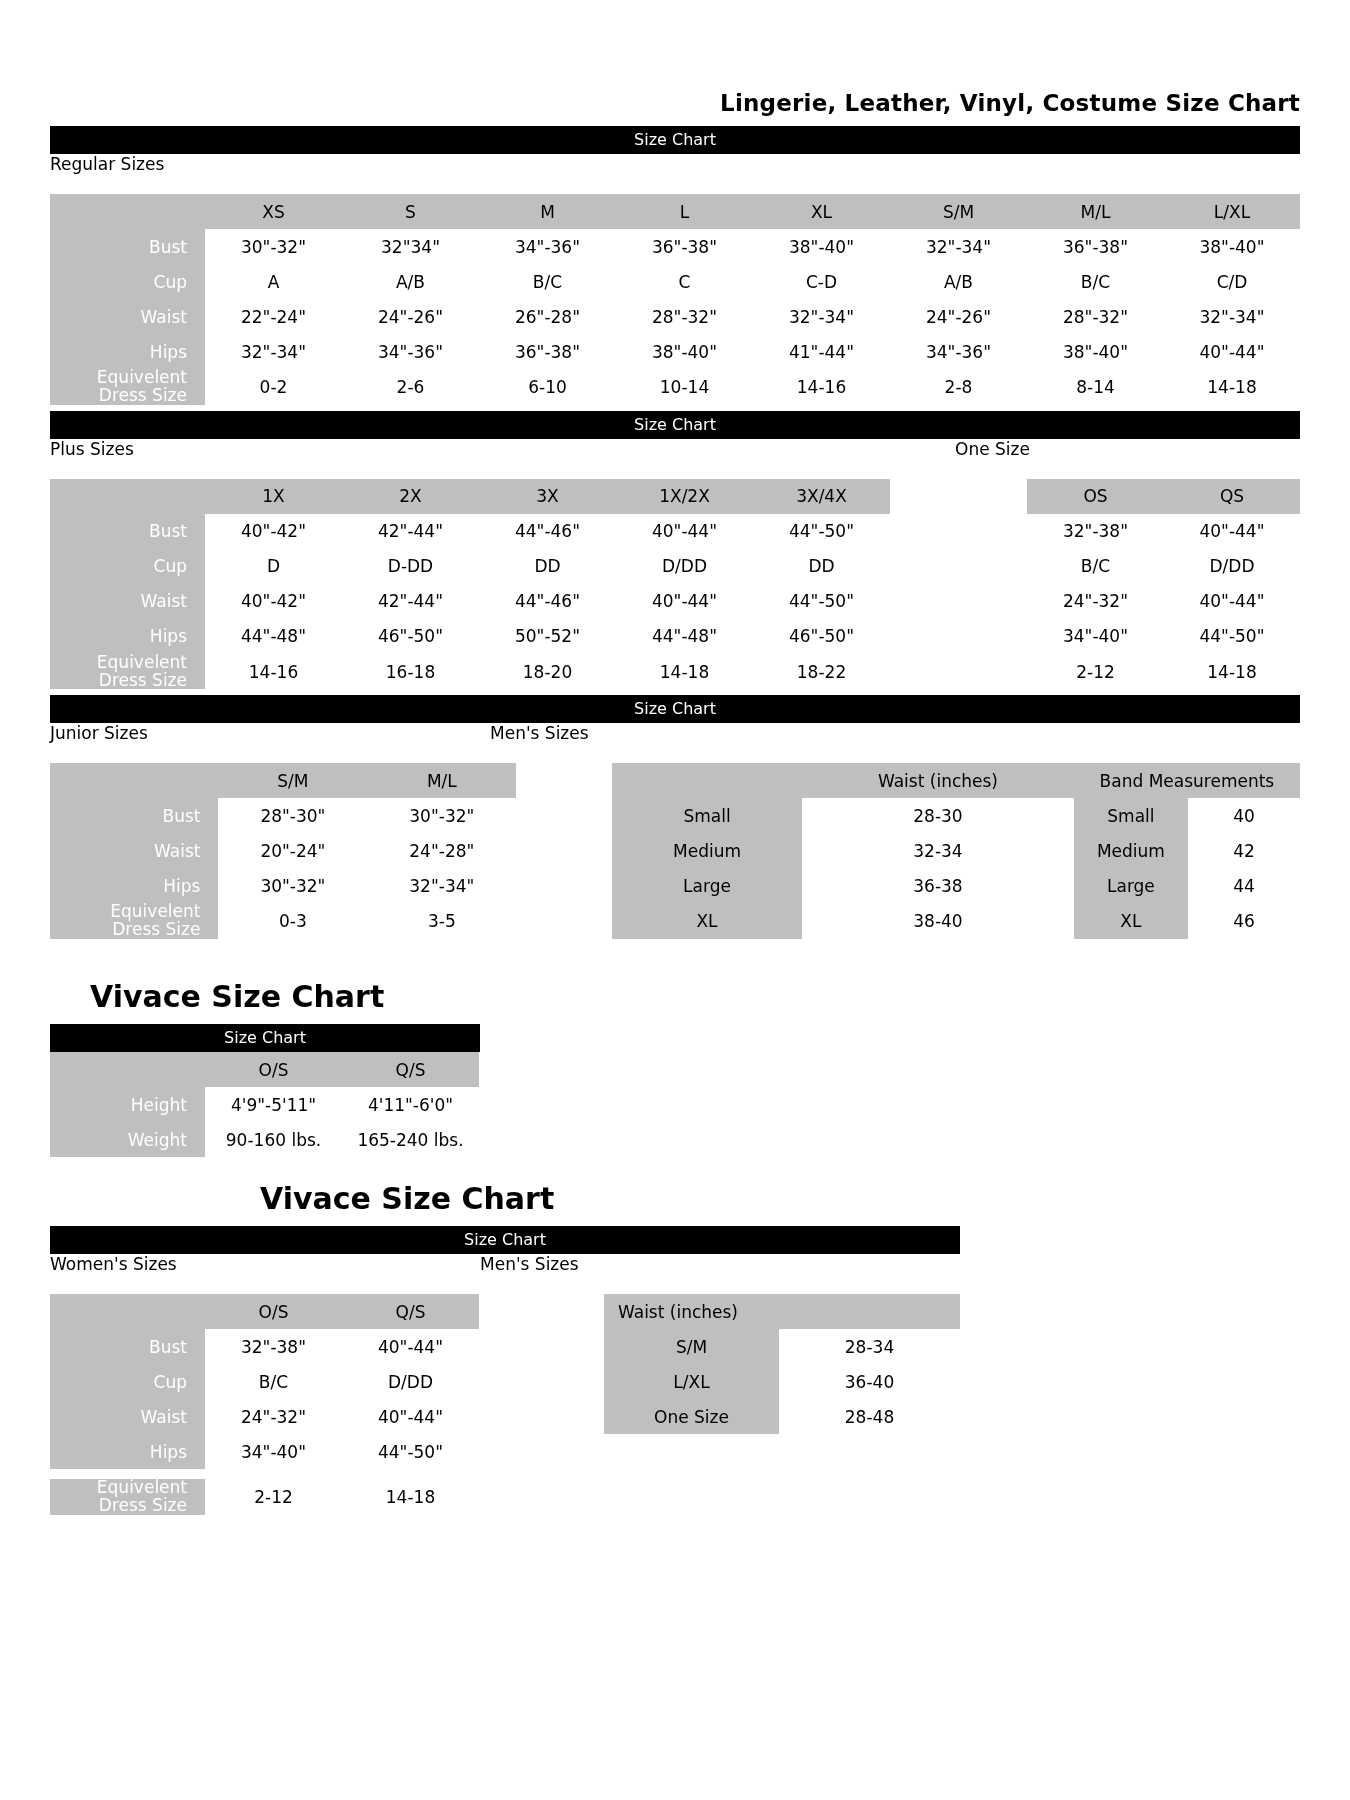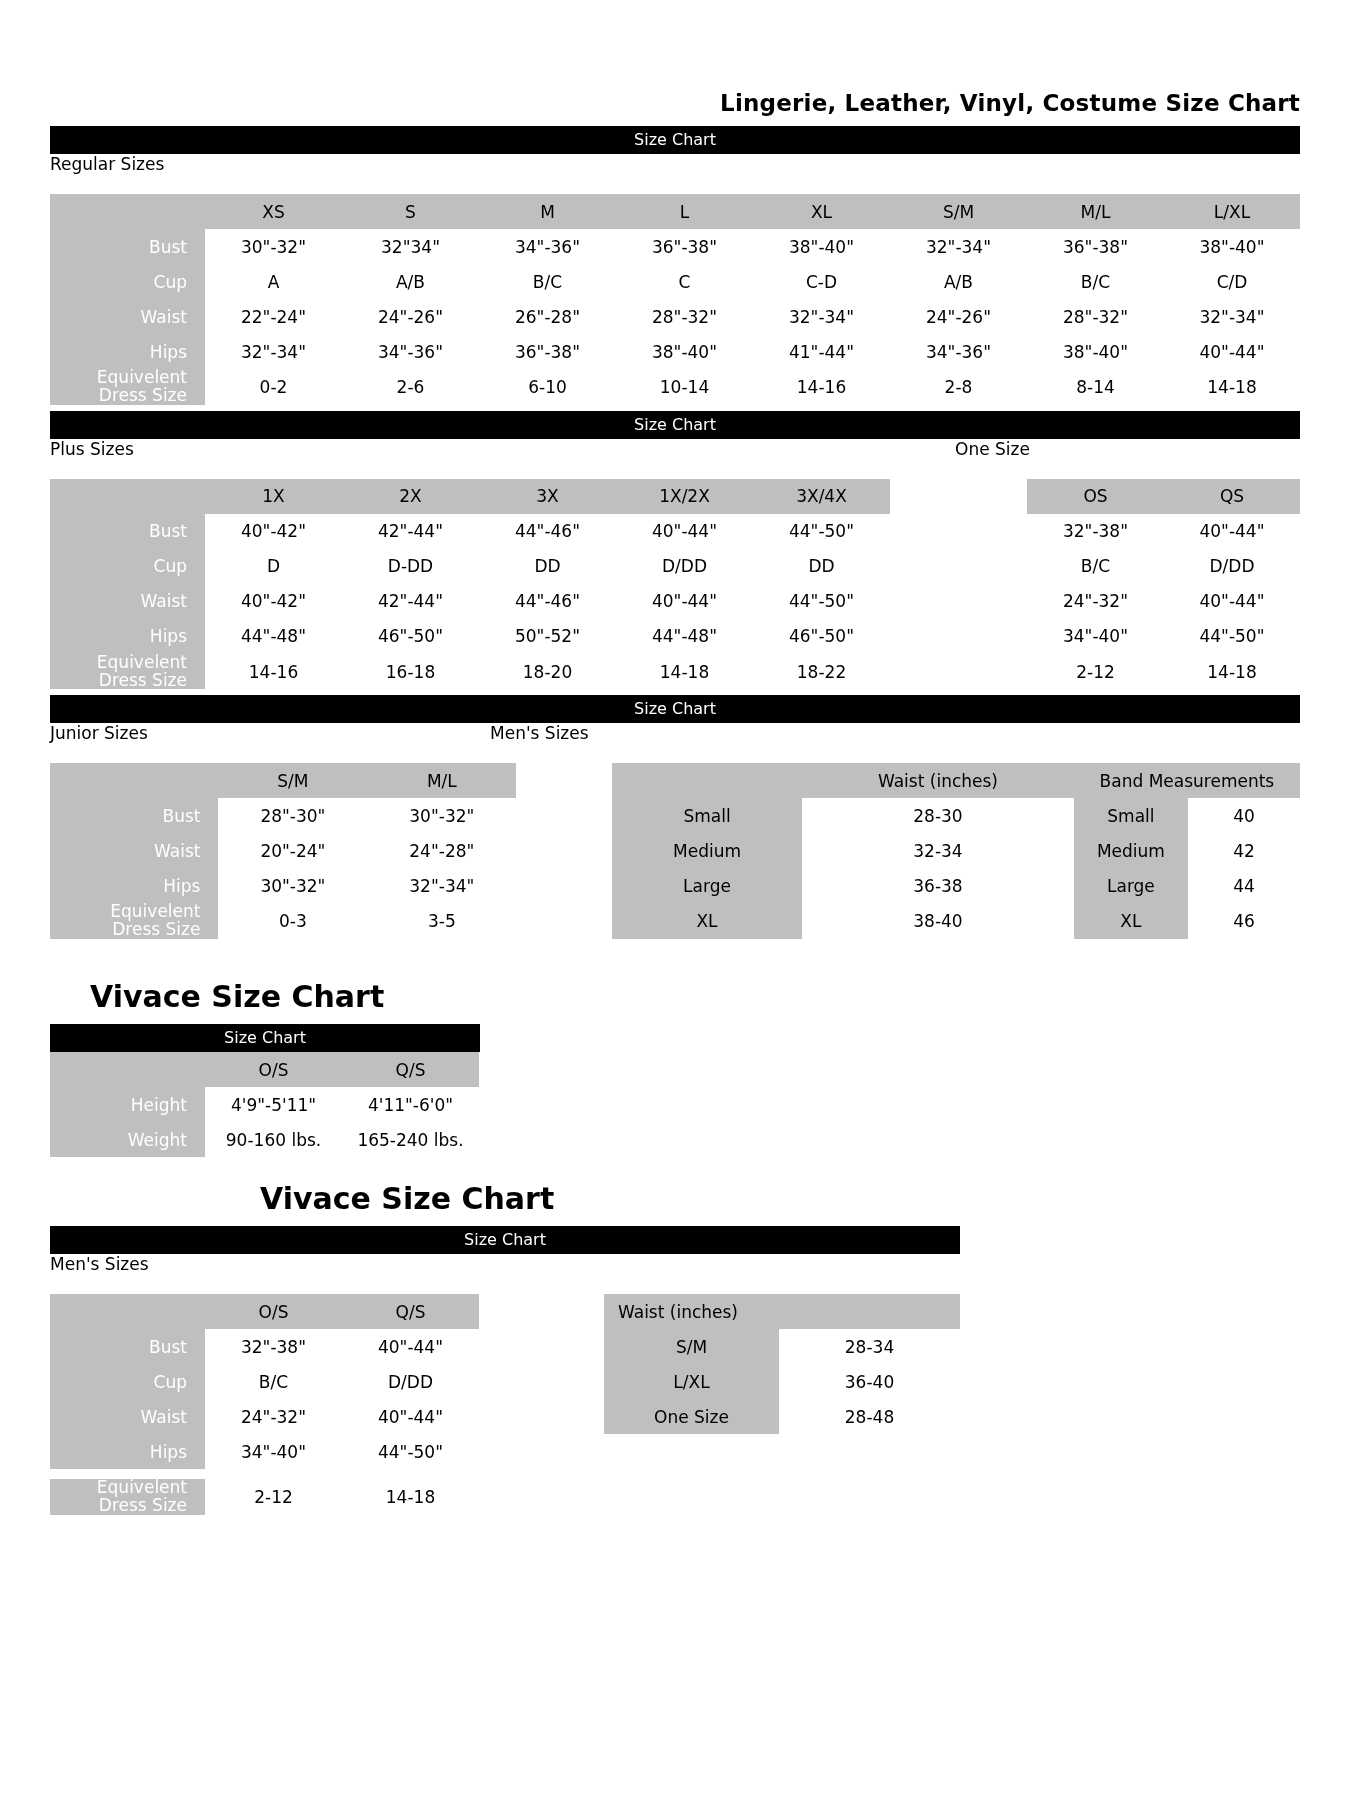--- a/index.html
+++ b/index.html
@@ -382,20 +382,21 @@
       </tr>
     </tbody>
       </table>
   </div>
 
   <div class="vivace-wrap">
     <h2 class="section-title" style="text-align:left; margin-left:210px;">Vivace Size Chart</h2>
     <div class="bar-black" style="width:910px; margin-top:10px;">Size Chart</div>
 
     <div style="display:flex; width:910px;">
+      <div class="subhdr" style="width:430px;">Women's Sizes</div>
       <div class="subhdr" style="width:480px;">Men's Sizes</div>
     </div>
 
     <table style="width:910px;">
       <colgroup>
         <col style="width:155px">
           <col style="width:137px">
           <col style="width:137px">
         <col style="width:125px">
         <col style="width:175px">

